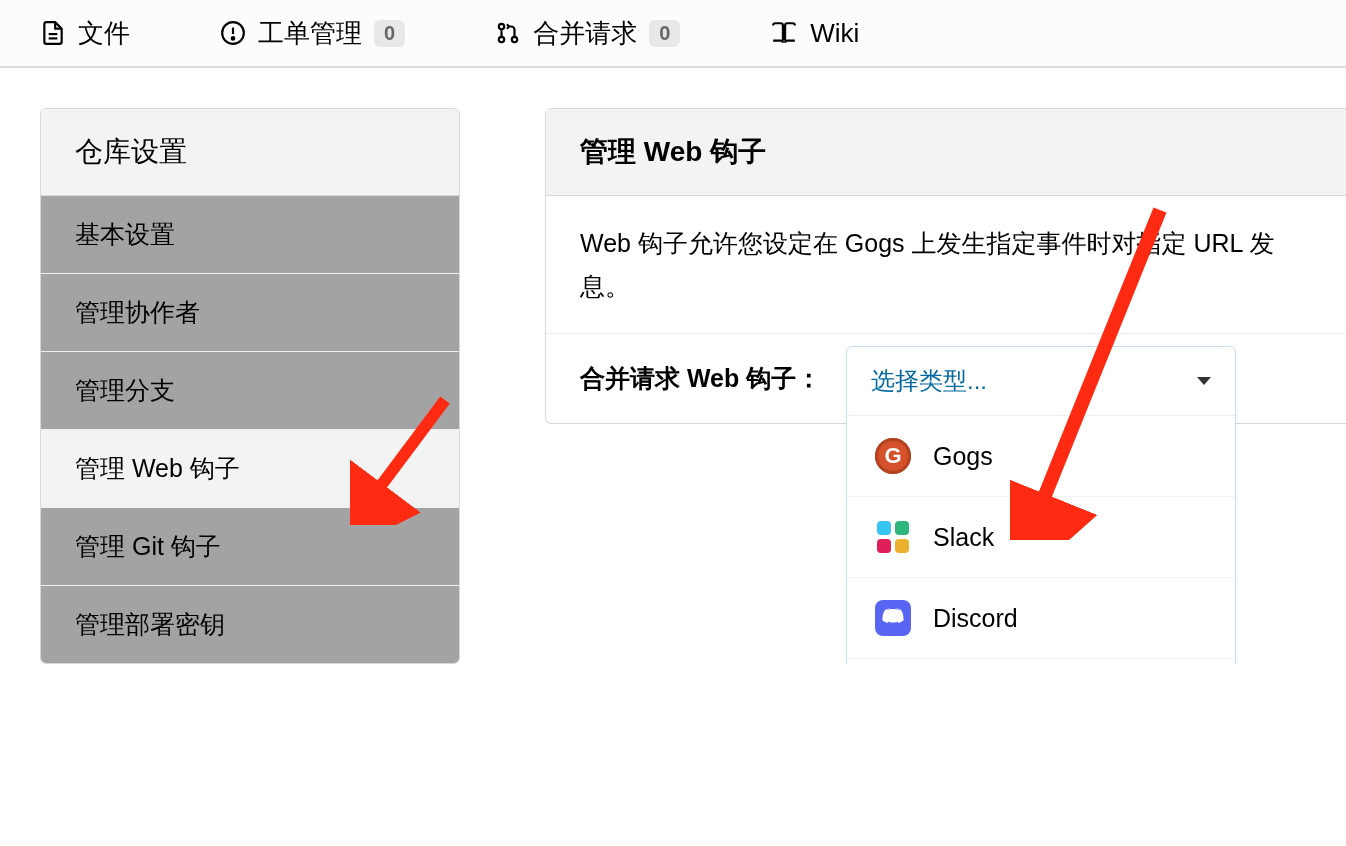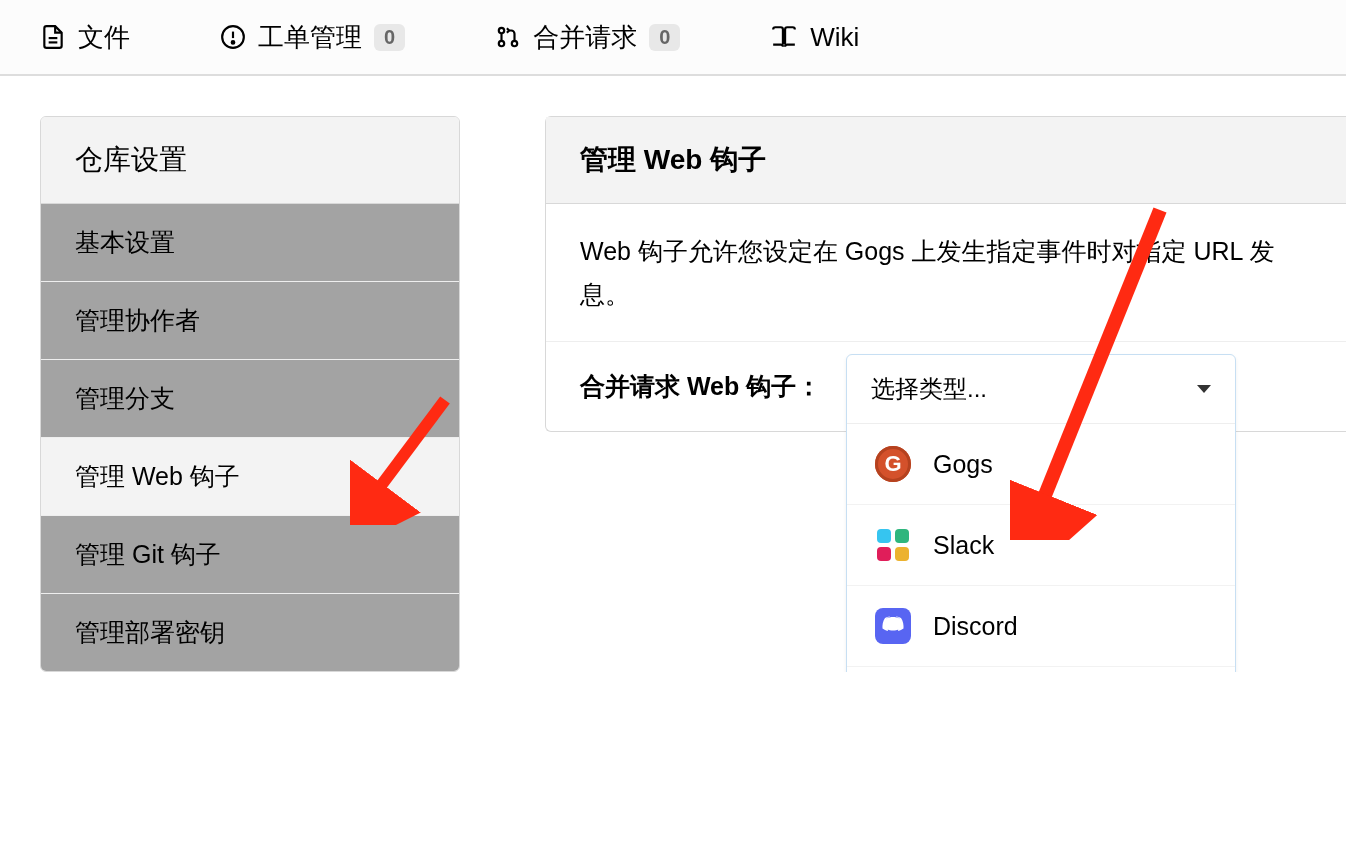--- a/index.html
+++ b/index.html
@@ -8,21 +8,21 @@
       background: #fff;
       color: #000;
       font-size: 16px;
     }
     
     
     .topnav {
       display: flex;
       align-items: center;
       padding: 0 40px;
-      height: 76px;
+      height: 68px;
       border-bottom: 2px solid #ddd;
       gap: 90px;
       background: #fcfcfc;
     }
     .topnav-item {
       display: flex;
       align-items: center;
       gap: 12px;
       font-size: 26px;
       color: #000;
@@ -116,21 +116,21 @@
       border: 1px solid #c7dff3;
       border-radius: 6px;
       background: #fff;
       box-shadow: 0 2px 4px rgba(0,0,0,0.06);
     }
     .dropdown-selected {
       padding: 18px 24px;
       display: flex;
       justify-content: space-between;
       align-items: center;
-      color: #000000;
+      color: #0369a1;
       font-size: 24px;
       font-weight: 400;
       border-bottom: 1px solid #eee;
       cursor: pointer;
     }
     .caret {
       border-left: 7px solid transparent;
       border-right: 7px solid transparent;
       border-top: 8px solid #333;
     }

